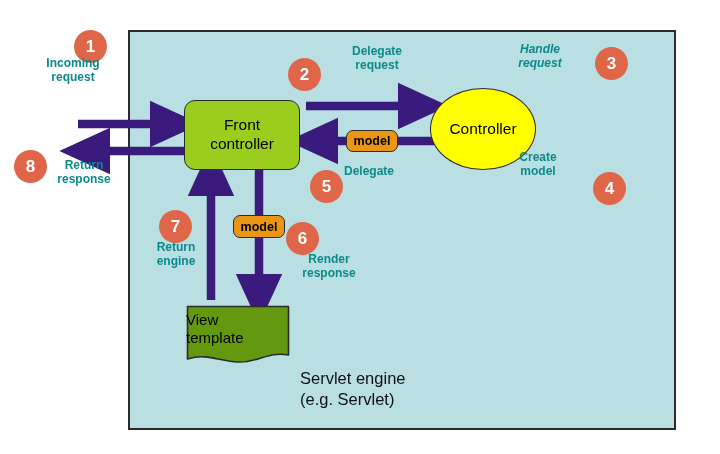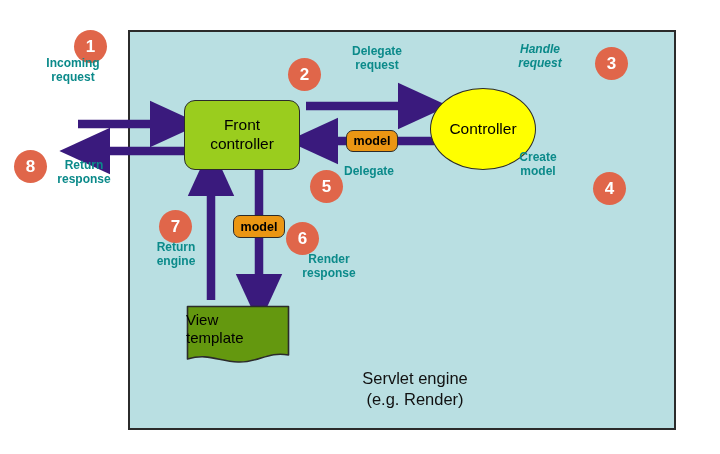--- a/index.html
+++ b/index.html
@@ -6,21 +6,21 @@
   body{width:720px;height:454px;position:relative;overflow:hidden;
        font-family:"Liberation Sans",sans-serif;}
 
   #stage{position:absolute;left:0;top:0;width:720px;height:454px;}
 
   
   .engine-box{position:absolute;left:128px;top:30px;width:548px;height:400px;
     background:#b9dfe2;border:2px solid #2b2b2b;box-sizing:border-box;}
 
   .engine-label{position:absolute;left:300px;top:368px;width:230px;
-    text-align:center;font-size:16.5px;color:#111;line-height:1.25;}
+    font-size:16.5px;color:#111;line-height:1.25;}
 
   
   .front-controller{position:absolute;left:184px;top:100px;width:116px;height:70px;
     background:#9acd1e;border:1.6px solid #2b2b2b;border-radius:11px;
     box-sizing:border-box;display:flex;align-items:center;justify-content:center;
     text-align:center;font-size:15.5px;color:#000;line-height:1.2;}
 
   .controller-ellipse{position:absolute;left:430px;top:88px;width:106px;height:82px;
     background:#ffff00;border:1.4px solid #2b2b2b;border-radius:50%;
     box-sizing:border-box;display:flex;align-items:center;justify-content:center;
@@ -179,16 +179,16 @@
   <div class="badge" style="left:14px;top:150px;">
     <span>8</span>
   </div>
   <div class="label lbl-c" style="left:28px;top:158px;width:112px;">
     <span>Return</span><br>
     <span>response</span>
   </div>
 
   <div class="engine-label">
     <span>Servlet engine</span><br>
-    <span>(e.g. Render)</span>
+    <span>(e.g. Servlet)</span>
   </div>
 
 </div>
 
 </body></html>

